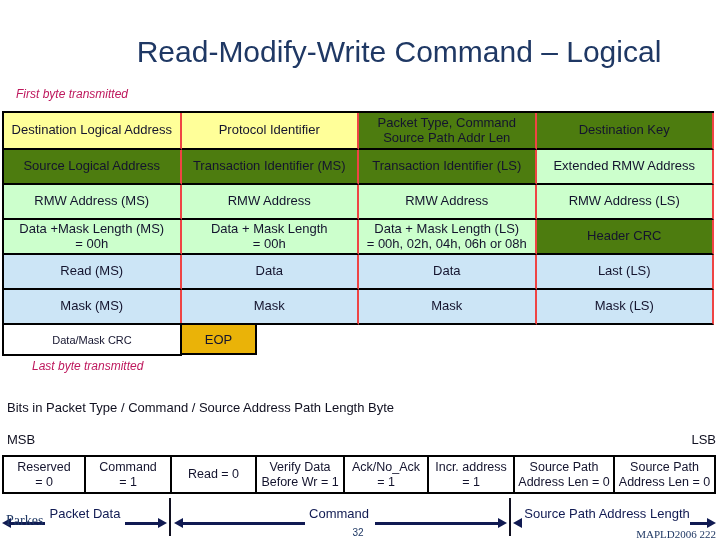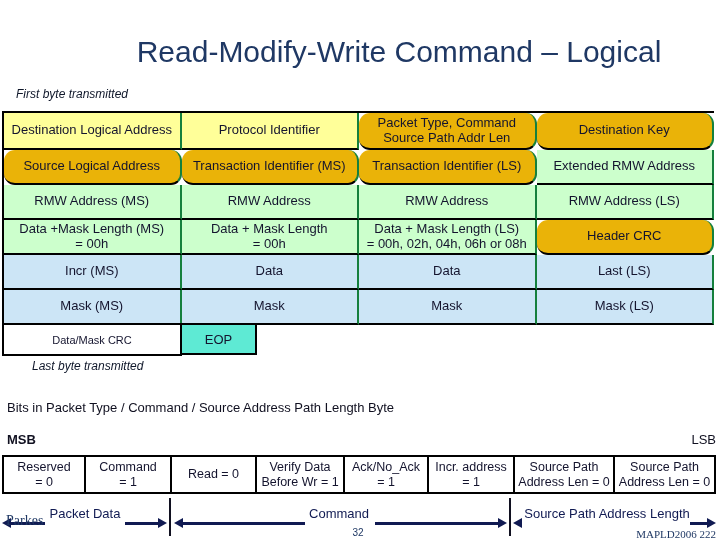--- a/index.html
+++ b/index.html
@@ -2,47 +2,47 @@
 <html><head>
 <meta charset="utf-8">
 <style>
   html,body{margin:0;padding:0;background:#fff;}
   #slide{position:relative;width:720px;height:540px;background:#ffffff;overflow:hidden;
          font-family:"Liberation Sans",sans-serif;color:#1b1b2f;margin-top:8px;}
 
   .title{position:absolute;top:27px;left:80px;right:2px;text-align:center;
          font-size:30px;color:#1F3864;white-space:nowrap;}
 
-  .note{position:absolute;font-size:12px;font-style:italic;color:#0f172a;}
+  .note{position:absolute;font-size:12px;font-style:italic;color:#be185d;}
   .note-first{top:79px;left:16px;}
   .note-last{top:351px;left:32px;}
 
   
   .ptable{position:absolute;left:2px;top:103px;width:712px;
           display:grid;grid-template-columns:repeat(4,1fr);
           grid-template-rows:37px 35px 35px 35px 35px 35px;
           border-top:2px solid #000;border-left:2px solid #000;box-sizing:border-box;}
-  .pcell{border-right:2px solid #15803d;border-bottom:2px solid #000;
+  .pcell{border-right:2px solid #ef4444;border-bottom:2px solid #000;
          display:flex;align-items:center;justify-content:center;text-align:center;
          font-size:13px;line-height:1.12;white-space:pre-line;box-sizing:border-box;
          color:#14142e;}
   .c-yellow{background:#FFFF99;}
-  .c-pink{background:#eab308;border-radius:11px;}
+  .c-pink{background:#4d7c0f;}
   .c-green{background:#CCFFCC;}
   .c-blue{background:#CCE5F6;}
 
   .crcbox{position:absolute;left:2px;top:315px;width:180px;height:33px;
           border:2px solid #000;box-sizing:border-box;background:#fff;
           display:flex;align-items:center;justify-content:center;font-size:11px;color:#14142e;}
   .eopbox{position:absolute;left:180px;top:315px;width:77px;height:32px;
-          border:2px solid #000;box-sizing:border-box;background:#5eead4;
+          border:2px solid #000;box-sizing:border-box;background:#eab308;
           display:flex;align-items:center;justify-content:center;font-size:13px;color:#14142e;}
 
   .bits-caption{position:absolute;top:392px;left:7px;font-size:13px;color:#101020;}
-  .msb{position:absolute;top:424px;left:7px;font-size:13px;color:#101020;font-weight:bold;}
+  .msb{position:absolute;top:424px;left:7px;font-size:13px;color:#101020;}
   .lsb{position:absolute;top:424px;right:4px;font-size:13px;color:#101020;}
 
   
   .btable{position:absolute;left:2px;top:447px;width:714px;
           display:grid;grid-template-columns:82px 86px 85px 88px 84px 86px 100px 101px;
           grid-template-rows:37px;
           border-top:2px solid #000;border-left:2px solid #000;box-sizing:border-box;}
   .bcell{border-right:2px solid #000;border-bottom:2px solid #000;background:#fff;
          display:flex;align-items:center;justify-content:center;text-align:center;
          font-size:12.5px;line-height:1.15;white-space:pre-line;box-sizing:border-box;
@@ -91,21 +91,21 @@
     <div class="pcell c-green">RMW Address (LS)</div>
 
     <div class="pcell c-green">Data +Mask Length (MS)
 = 00h</div>
     <div class="pcell c-green">Data + Mask Length
 = 00h</div>
     <div class="pcell c-green">Data + Mask Length (LS)
 = 00h, 02h, 04h, 06h or 08h</div>
     <div class="pcell c-pink">Header CRC</div>
 
-    <div class="pcell c-blue">Incr (MS)</div>
+    <div class="pcell c-blue">Read (MS)</div>
     <div class="pcell c-blue">Data</div>
     <div class="pcell c-blue">Data</div>
     <div class="pcell c-blue">Last (LS)</div>
 
     <div class="pcell c-blue">Mask (MS)</div>
     <div class="pcell c-blue">Mask</div>
     <div class="pcell c-blue">Mask</div>
     <div class="pcell c-blue">Mask (LS)</div>
   </div>
 

